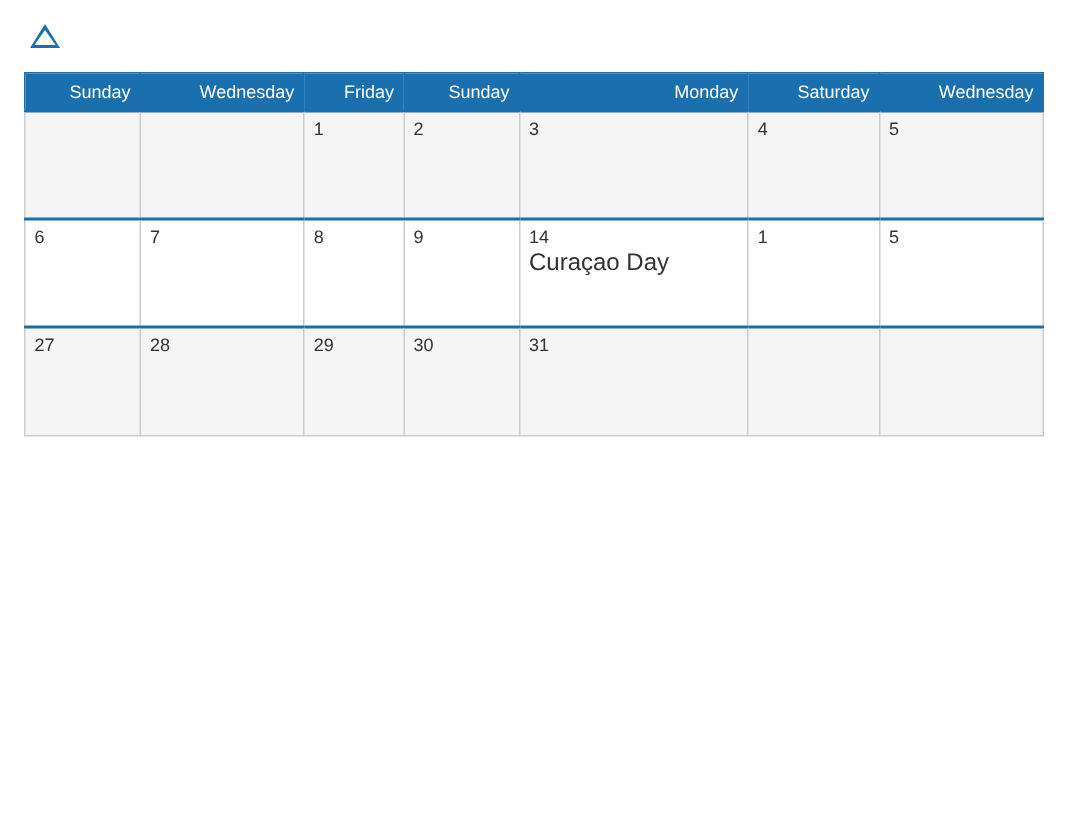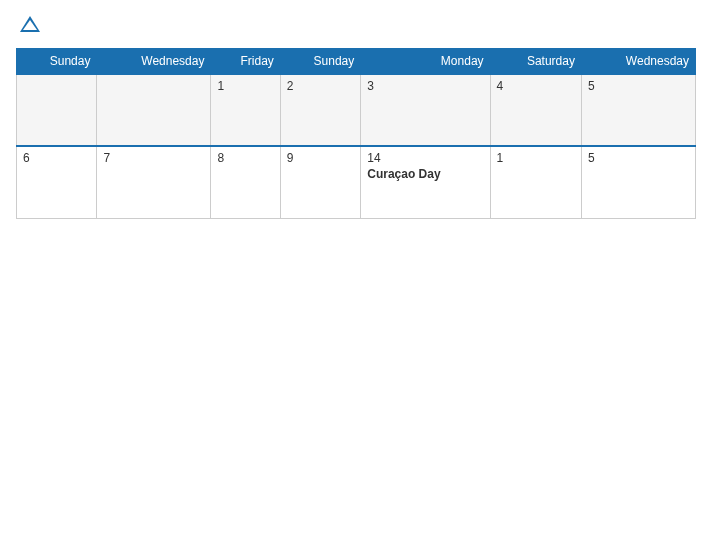--- a/index.html
+++ b/index.html
@@ -108,25 +108,24 @@
       background: #fff;
     }
 
     .day-number {
       font-size: 12px;
       color: #333;
       display: block;
     }
 
     .event-label {
-      font-size: 12px;
+      font-size: 16px;
       color: #333;
       display: block;
       margin-top: 2px;
-      font-weight: bold;
     }
 
     .top-border-blue {
       border-top: 2px solid #1a6faf !important;
     }
   </style>
 </head>
 <body>
 
 <div class="page">
@@ -197,15 +196,34 @@
             <span class="day-number">14</span>
             <span class="event-label">Curaçao Day</span>
           </td>
           <td class="top-border-blue">
             <span class="day-number">1</span>
           </td>
           <td class="top-border-blue">
             <span class="day-number">5</span>
           </td>
         </tr>
+        <tr>
+          <td class="top-border-blue">
+            <span class="day-number">27</span>
+          </td>
+          <td class="top-border-blue">
+            <span class="day-number">28</span>
+          </td>
+          <td class="top-border-blue">
+            <span class="day-number">29</span>
+          </td>
+          <td class="top-border-blue">
+            <span class="day-number">30</span>
+          </td>
+          <td class="top-border-blue">
+            <span class="day-number">31</span>
+          </td>
+          <td class="top-border-blue"></td>
+          <td class="top-border-blue"></td>
+        </tr>
       </tbody>
   </table>
 </div>
 
 </body></html>

